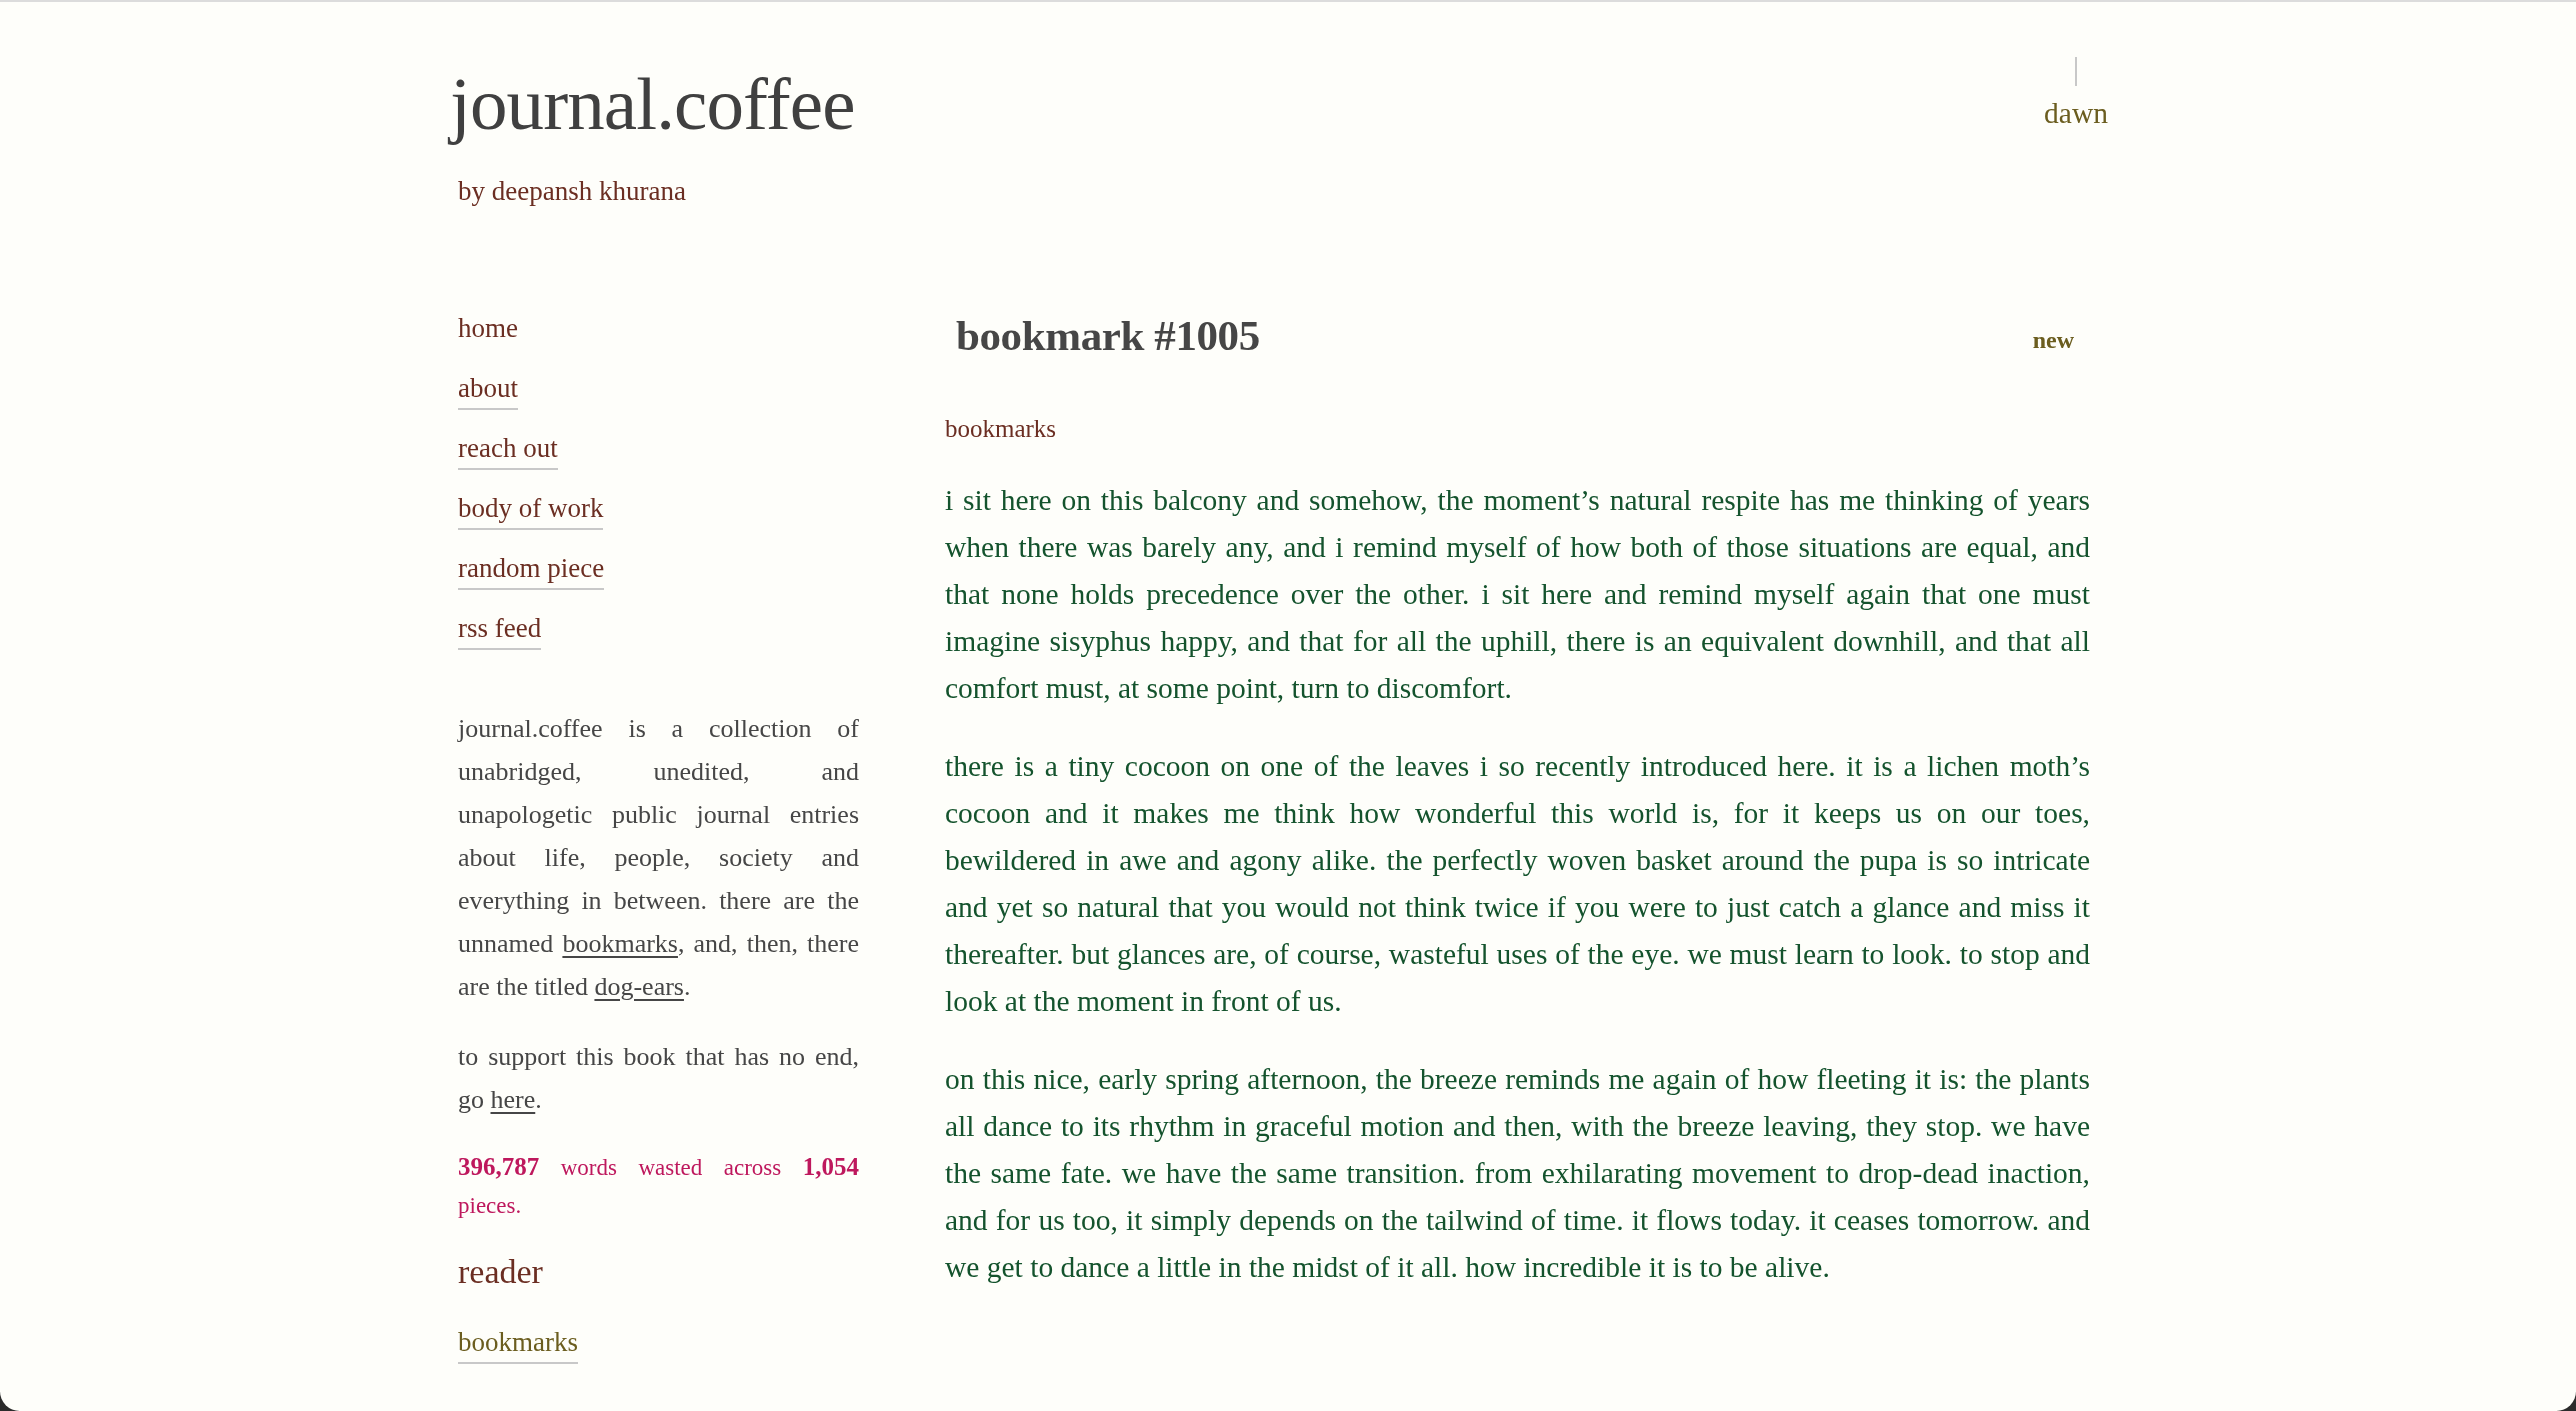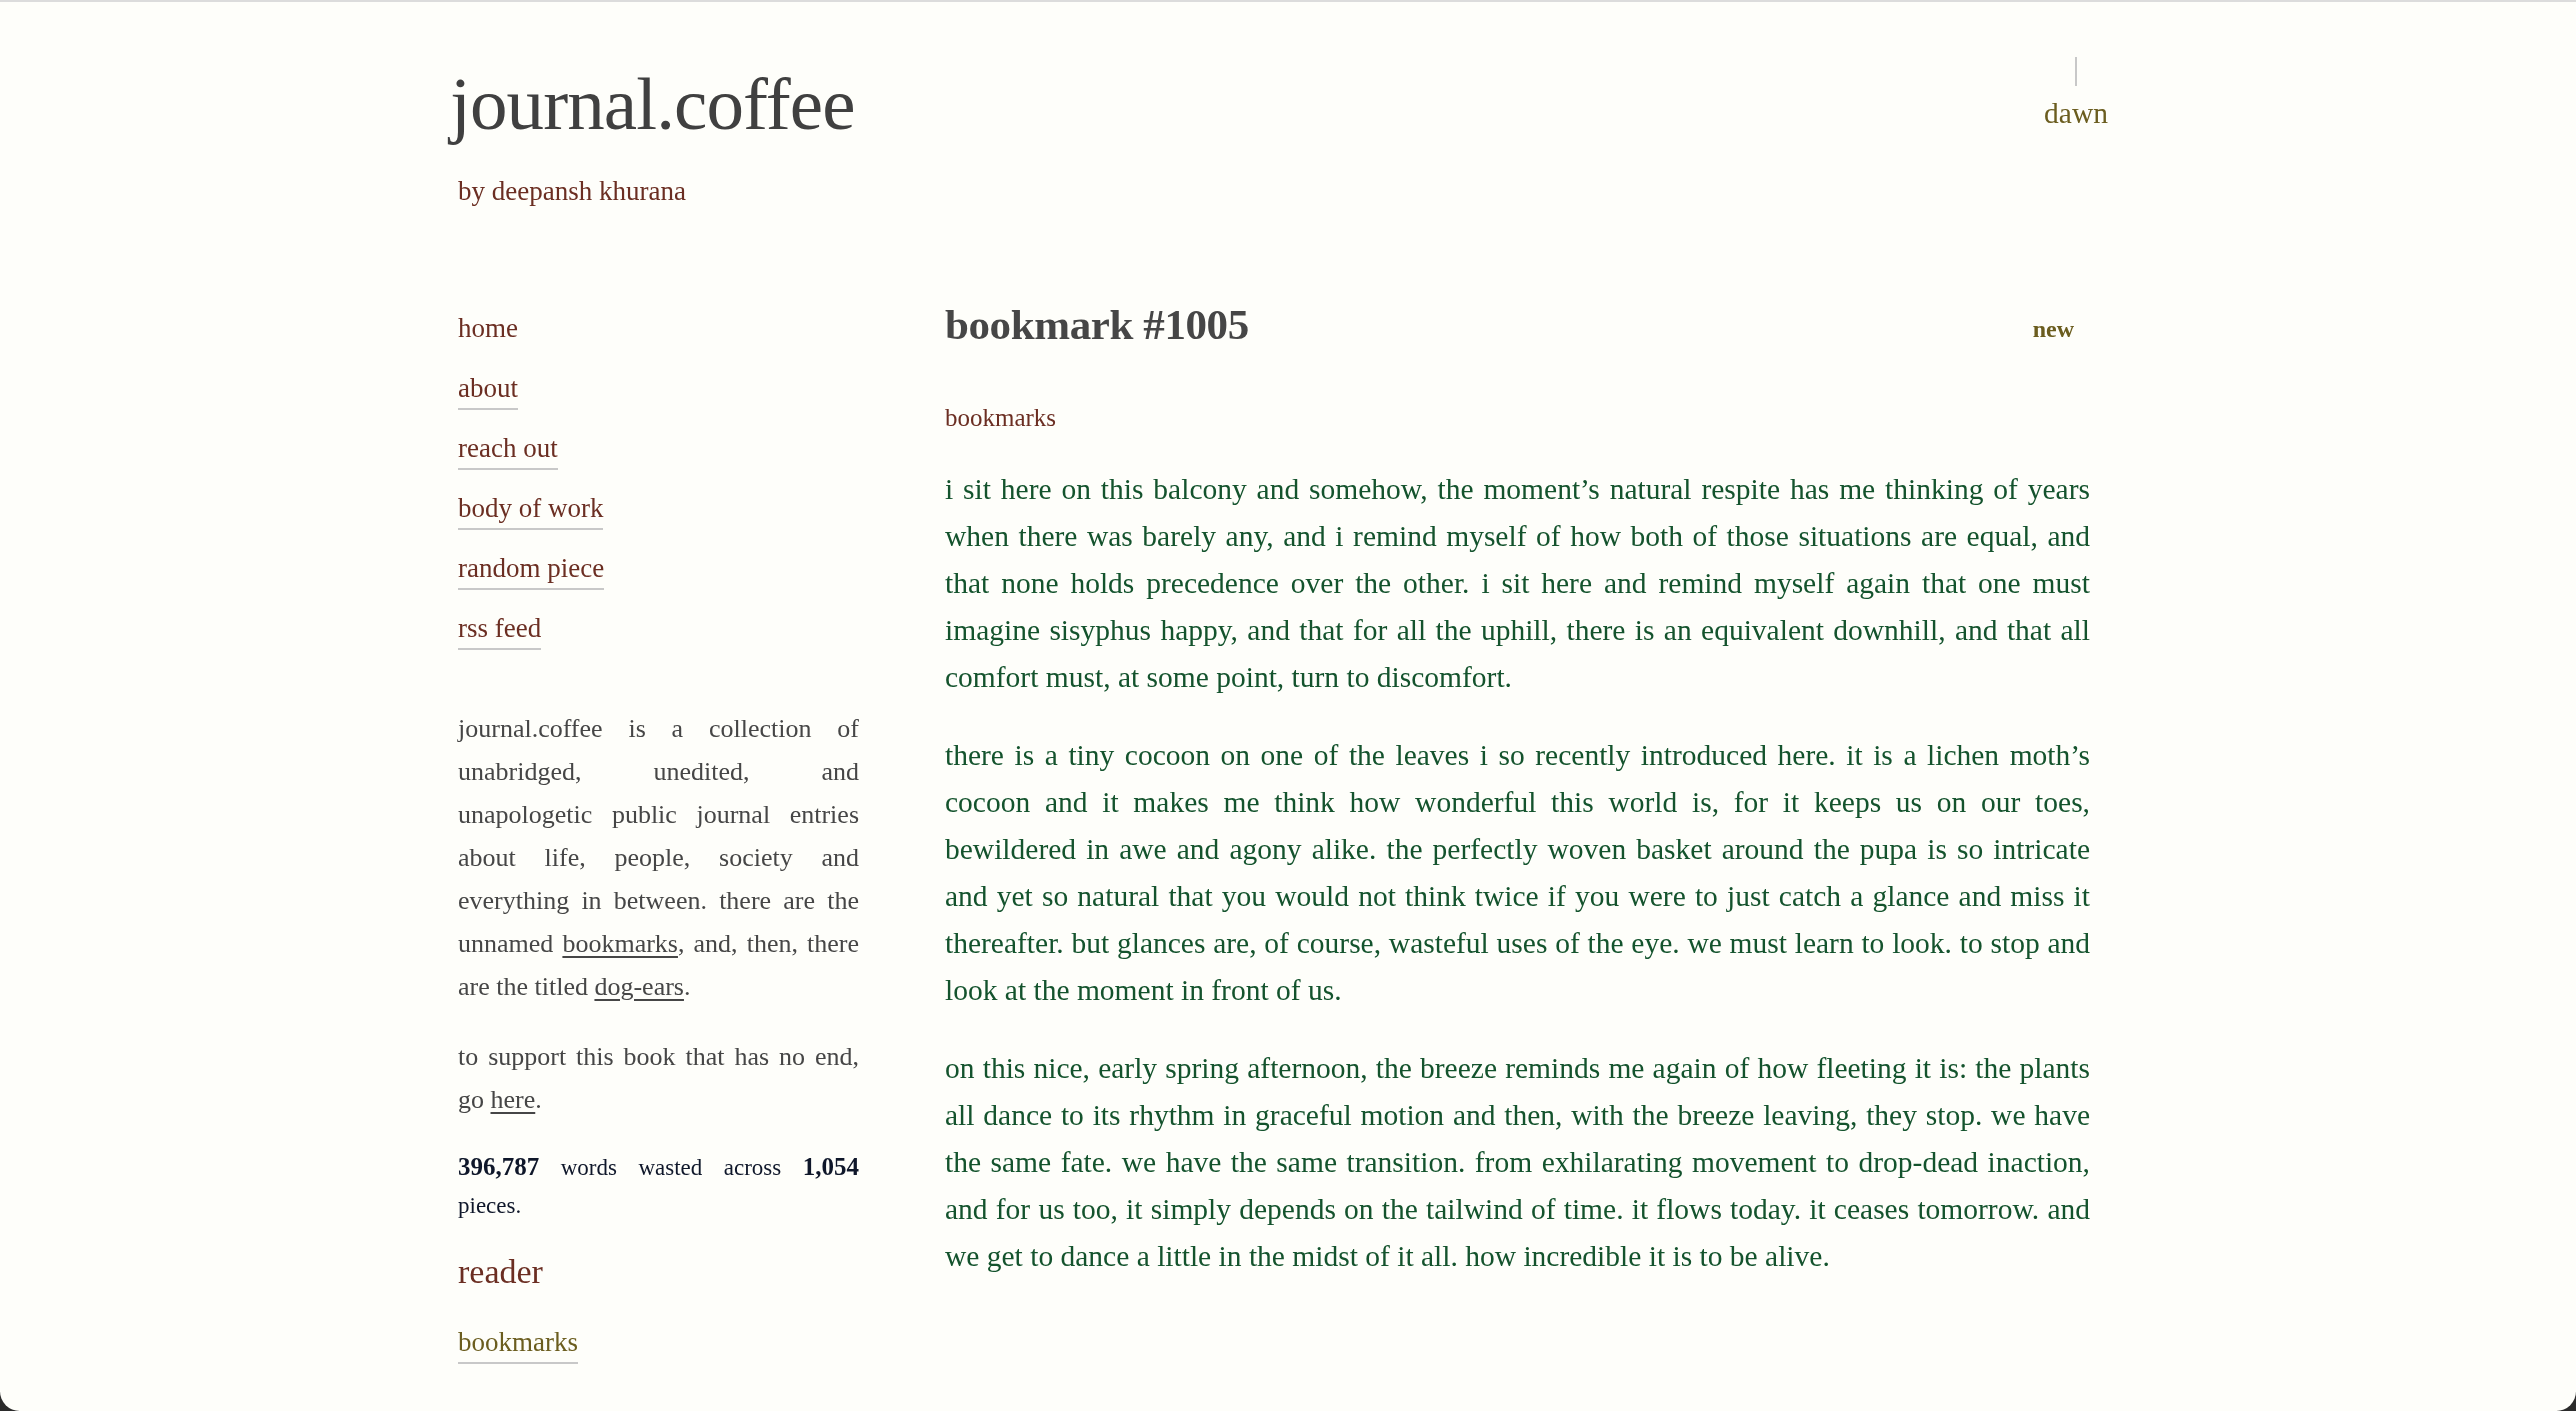--- a/index.html
+++ b/index.html
@@ -108,21 +108,21 @@
       font-size: 26px;
       line-height: 43px;
       text-align: justify;
       color: #464646;
     }
     .stats-text {
       margin: 27px 0 0 0;
       font-size: 23px;
       line-height: 38px;
       text-align: justify;
-      color: #0f172a;
+      color: #be185d;
     }
     .stats-text b {
       font-weight: bold;
       font-size: 25px;
     }
     .reader-heading {
       margin: 30px 0 0 0;
       font-size: 34px;
       font-weight: normal;
       color: #6b2e22;
@@ -144,21 +144,21 @@
       position: absolute;
       left: 945px;
       top: 301px;
       width: 1145px;
     }
     .post-header {
       position: relative;
       height: 54px;
     }
     .post-title {
-      margin: 0;
+      margin: 11px;
       font-size: 43px;
       font-weight: bold;
       color: #464646;
       line-height: 1;
       letter-spacing: -0.4px;
     }
     .post-new {
       position: absolute;
       right: 16px;
       top: 12.5px;

